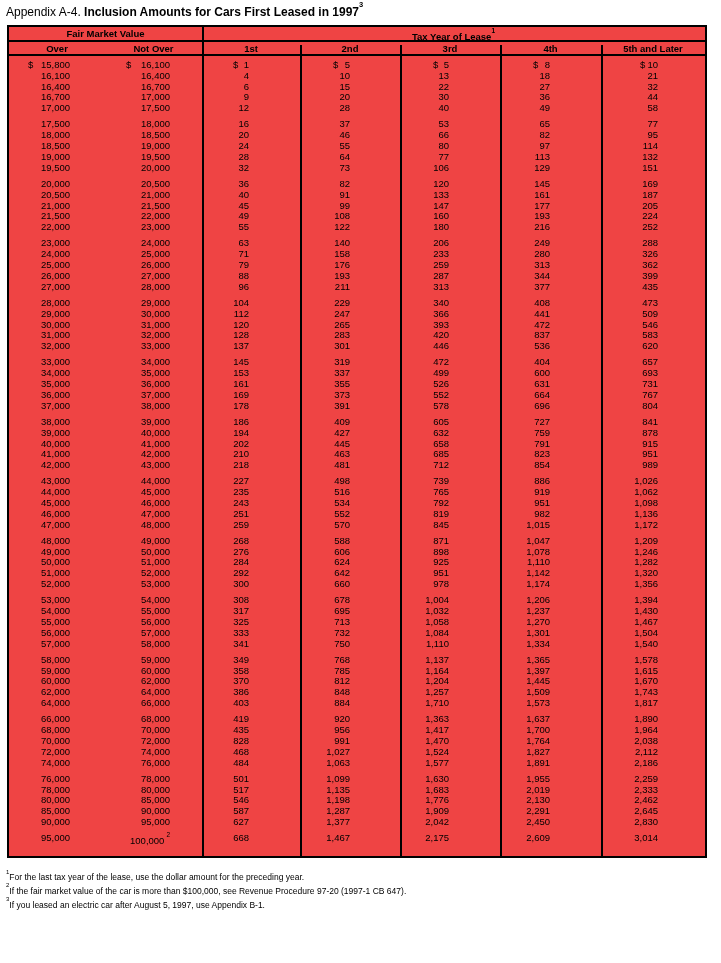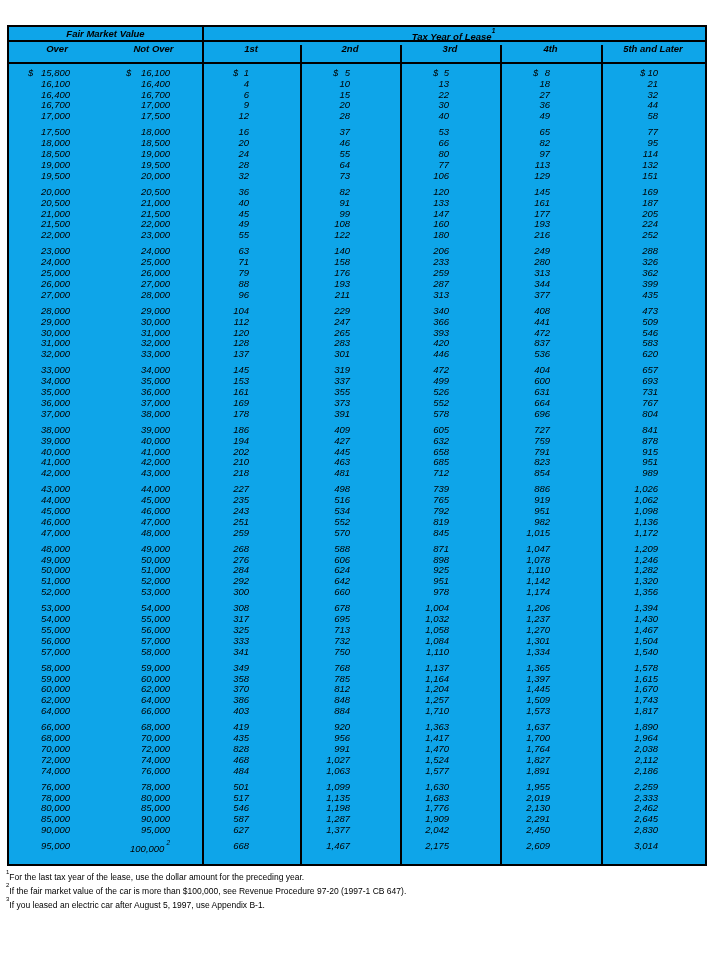--- a/index.html
+++ b/index.html
@@ -34,31 +34,30 @@
     font-weight: bold;
   }
 
   
   .tablewrap {
     position: absolute;
     left: 7px;
     top: 25px;
     width: 700px;
     border: 2px solid #000;
-    background: #0ea5e9;
-    font-style: italic;
+    background: #ef4444;
   }
 
   .hrow { display: flex; }
   .hrow1 {
     height: 15px;
     border-bottom: 2.5px solid #000;
   }
   .hrow2 {
-    height: 22px;
+    height: 14px;
     border-bottom: 2.5px solid #000;
   }
   .hcell {
     font-weight: bold;
     font-size: 9.5px;
     line-height: 14px;
     text-align: center;
     white-space: nowrap;
   }
   .hcell sup {
@@ -144,20 +143,24 @@
     font-size: 6px;
     position: relative;
     top: -2.5px;
   }
 </style>
 </head>
 <body>
 
 <div class="page">
 
+  <div class="title">
+    <span class="prefix">Appendix A-4.</span>
+    <span class="main"><span>Inclusion Amounts for Cars First Leased in 1997</span><sup>3</sup></span>
+  </div>
 
   <div class="tablewrap">
 
     <div class="hrow hrow1">
       <div class="hcell h-fmv">Fair Market Value</div>
       <div class="hcell h-tax"><span>Tax Year of Lease</span><sup>1</sup></div>
     </div>
 
     <div class="hrow hrow2">
       <div class="hcell c0">Over</div>

